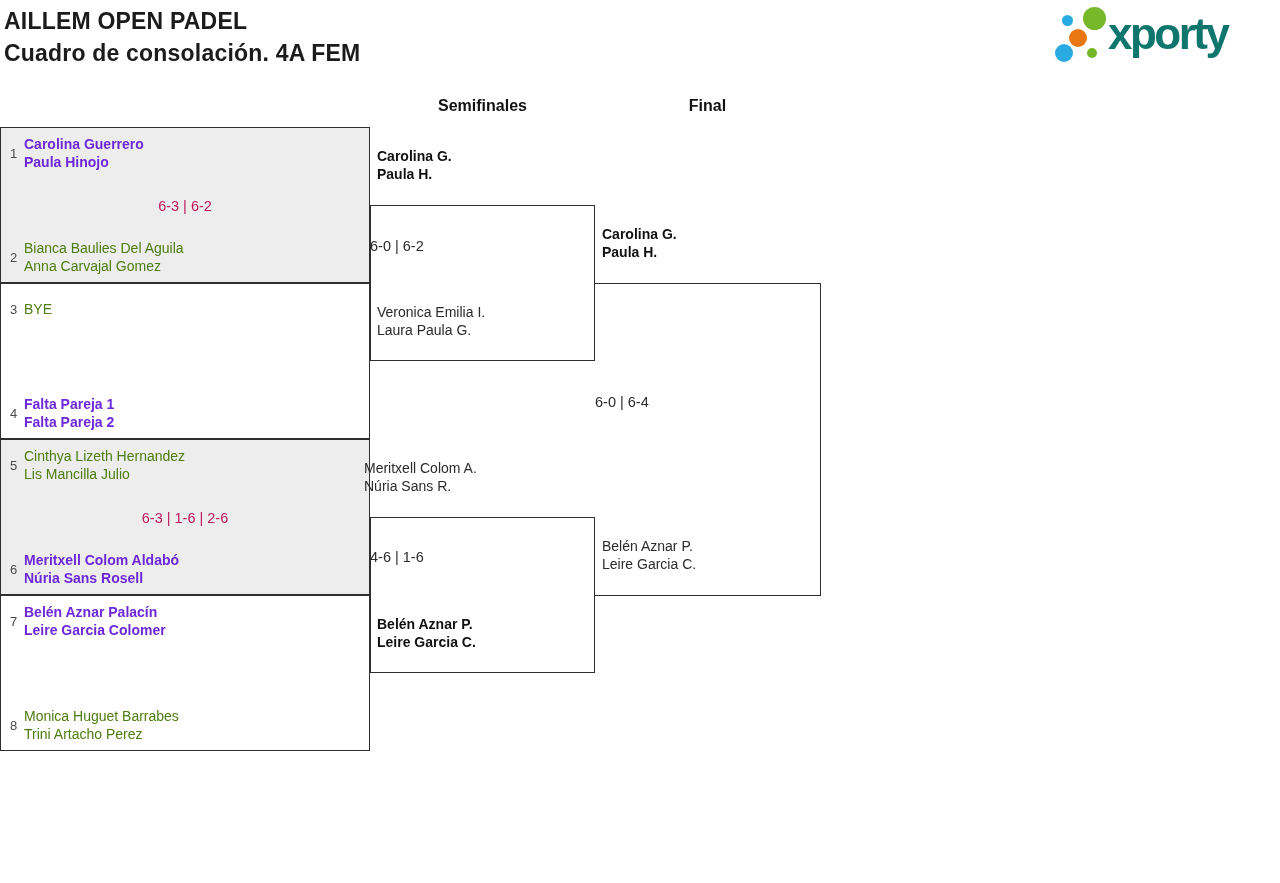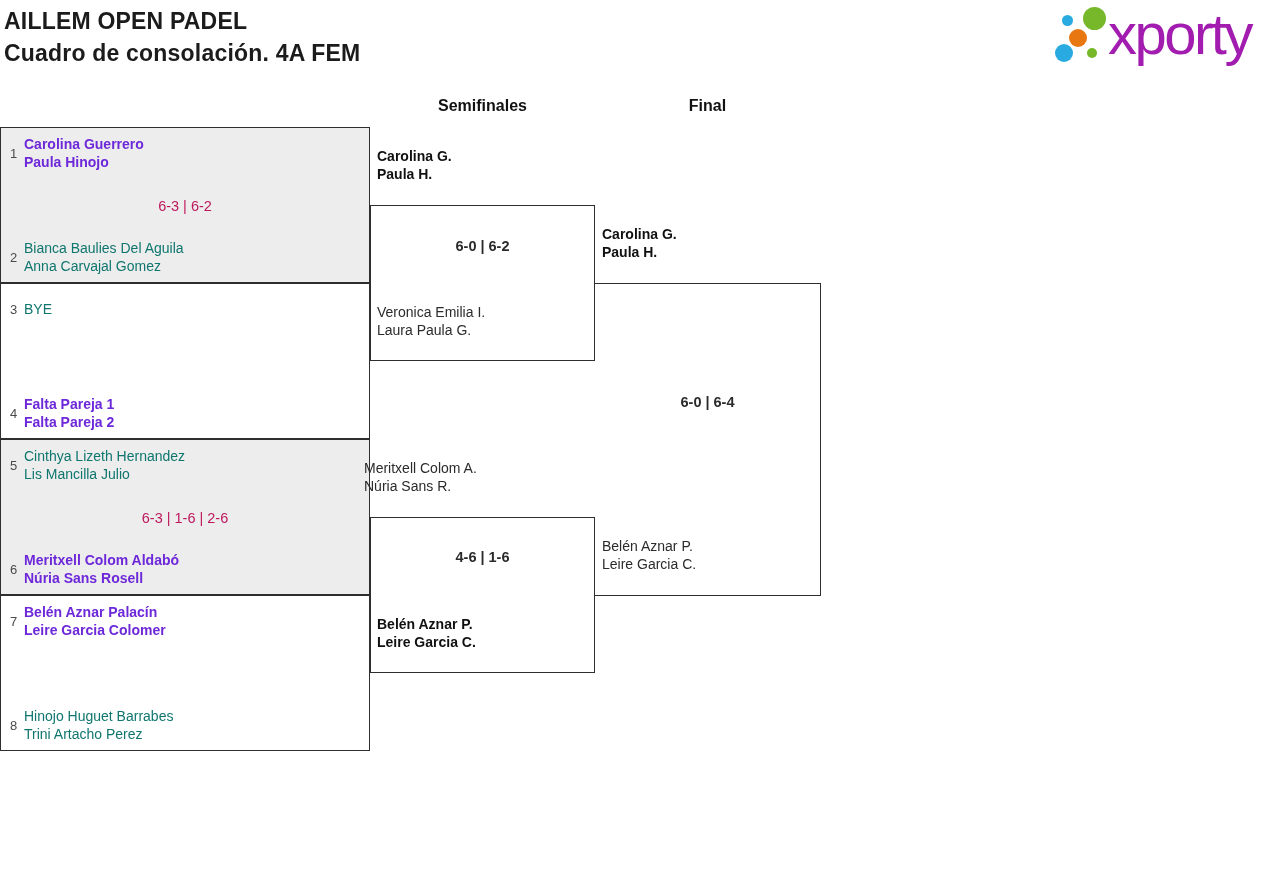--- a/index.html
+++ b/index.html
@@ -13,22 +13,22 @@
   .title .tline { display:block; }
 
   
   .logo { position:absolute; left:1050px; top:4px; width:228px; height:64px; }
   .dot { position:absolute; border-radius:50%; }
   .d-blue-top   { left:12px; top:11px; width:11px; height:11px; background:#29abe2; }
   .d-green-big  { left:33px; top:3px;  width:23px; height:23px; background:#76b82a; }
   .d-orange     { left:19px; top:25px; width:18px; height:18px; background:#e87711; }
   .d-blue-big   { left:5px;  top:40px; width:18px; height:18px; background:#29abe2; }
   .d-green-small{ left:37px; top:44px; width:10px; height:10px; background:#76b82a; }
-  .logo-text { position:absolute; left:58px; top:-2px; font-size:58px; line-height:64px;
-               font-weight:normal; color:#a21caf; letter-spacing:-2.5px; }
+  .logo-text { position:absolute; left:58px; top:-2px; font-size:44px; line-height:64px;
+               font-weight:bold; color:#0f766e; letter-spacing:-2.5px; }
 
   
   .colhead { position:absolute; top:97px; text-align:center; font-size:16px;
              font-weight:bold; color:#111; }
   .ch-qf { left:0; width:370px; }
   .ch-sf { left:370px; width:225px; }
   .ch-f  { left:595px; width:225px; }
 
   
   .box { position:absolute; border:1px solid #2e2e2e; background:#fff; }
@@ -36,33 +36,33 @@
   .qf { left:0; width:370px; height:156px; }
   .sf { left:370px; width:225px; height:156px; }
   .fbox { left:595px; width:226px; height:313px; border-left:none; }
 
   .team { position:absolute; left:7px; right:7px; min-height:38px;
           display:flex; align-items:center; }
   .team.t-top { top:6px; }
   .team.t-bottom { bottom:6px; }
   .seed { flex:0 0 16px; width:16px; font-size:13px; color:#4a4a4a; text-align:left;
           padding-left:2px; }
-  .names { font-size:14px; line-height:18px; color:#0f766e; }
+  .names { font-size:14px; line-height:18px; color:#4d7c0f; }
   .names.winner { font-weight:bold; color:#6d28d9; }
   .nline { display:block; }
 
   .score { position:absolute; left:0; right:0; text-align:center; font-size:14.5px;
            line-height:18px; color:#be185d; }
   .qf .score { top:69px; }
 
   
   .pair-label { position:absolute; font-size:14px; line-height:18px; color:#2b2b2b; }
   .pair-label.winner { font-weight:bold; color:#101010; }
-  .round-score { position:absolute; text-align:center; font-size:14.5px;
-                 line-height:18px; color:#2b2b2b;font-weight:bold; }
+  .round-score { position:absolute; font-size:14.5px;
+                 line-height:18px; color:#2b2b2b; }
   .rs-sf { left:370px; width:225px; }
   .rs-f  { left:595px; width:225px; }
 </style>
 </head>
 <body>
 
 <div class="stage">
 
   <div class="title">
     <span class="tline">AILLEM OPEN PADEL</span>
@@ -139,21 +139,21 @@
     <div class="team t-top">
       <span class="seed">7</span>
       <span class="names winner">
         <span class="nline">Belén Aznar Palacín</span>
         <span class="nline">Leire Garcia Colomer</span>
       </span>
     </div>
     <div class="team t-bottom">
       <span class="seed">8</span>
       <span class="names">
-        <span class="nline">Hinojo Huguet Barrabes</span>
+        <span class="nline">Monica Huguet Barrabes</span>
         <span class="nline">Trini Artacho Perez</span>
       </span>
     </div>
   </div>
 
   <div class="box sf" style="top:205px"></div>
   <div class="box sf" style="top:517px"></div>
 
   <div class="box fbox" style="top:283px"></div>
 

